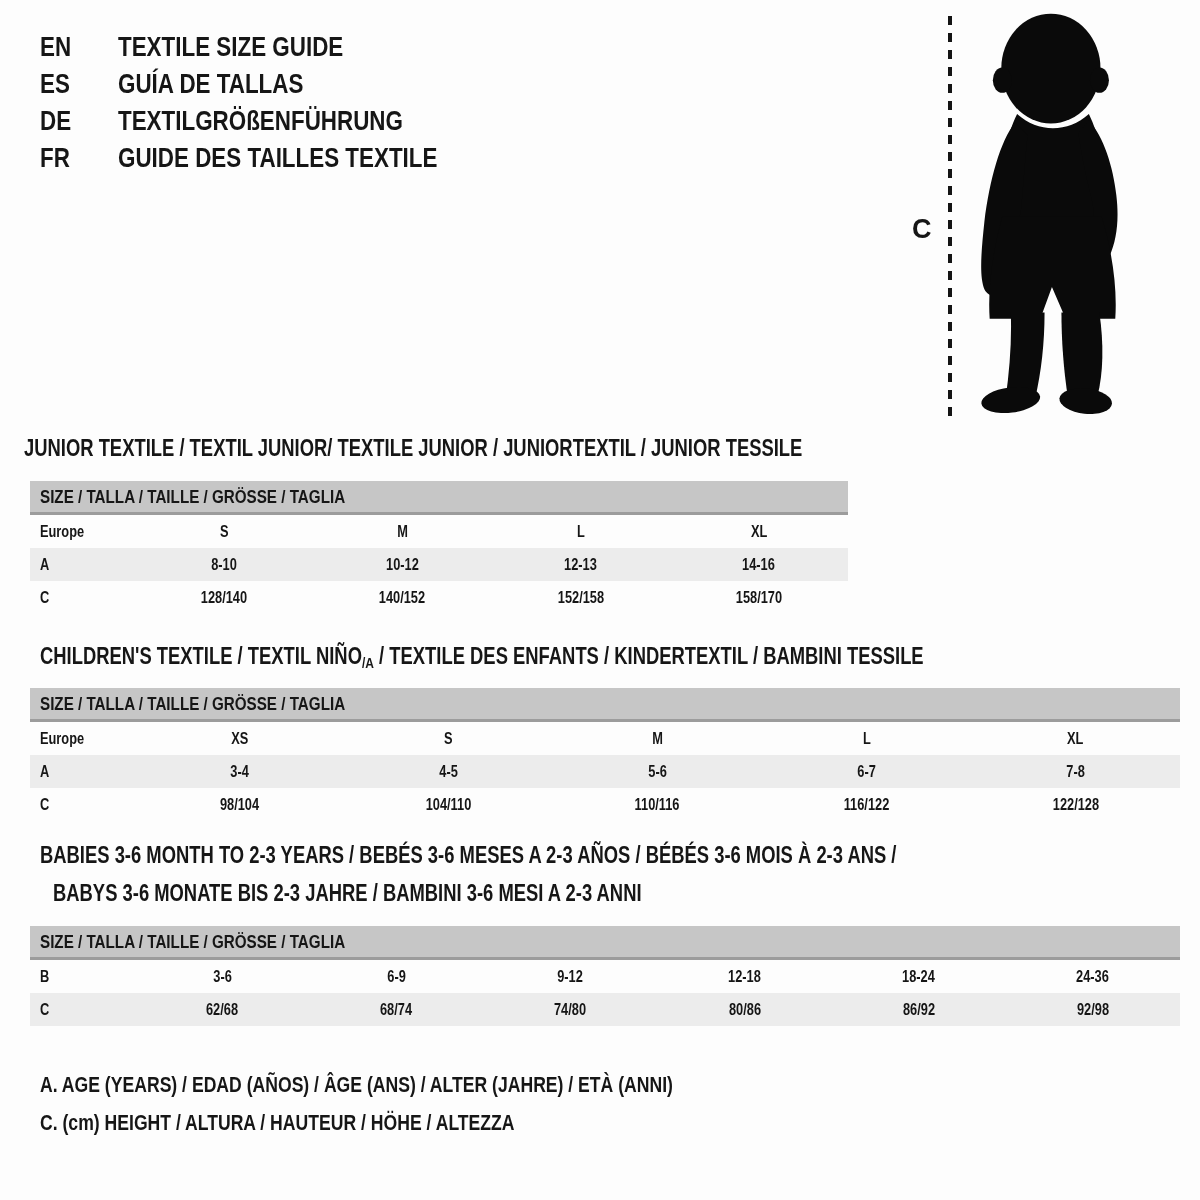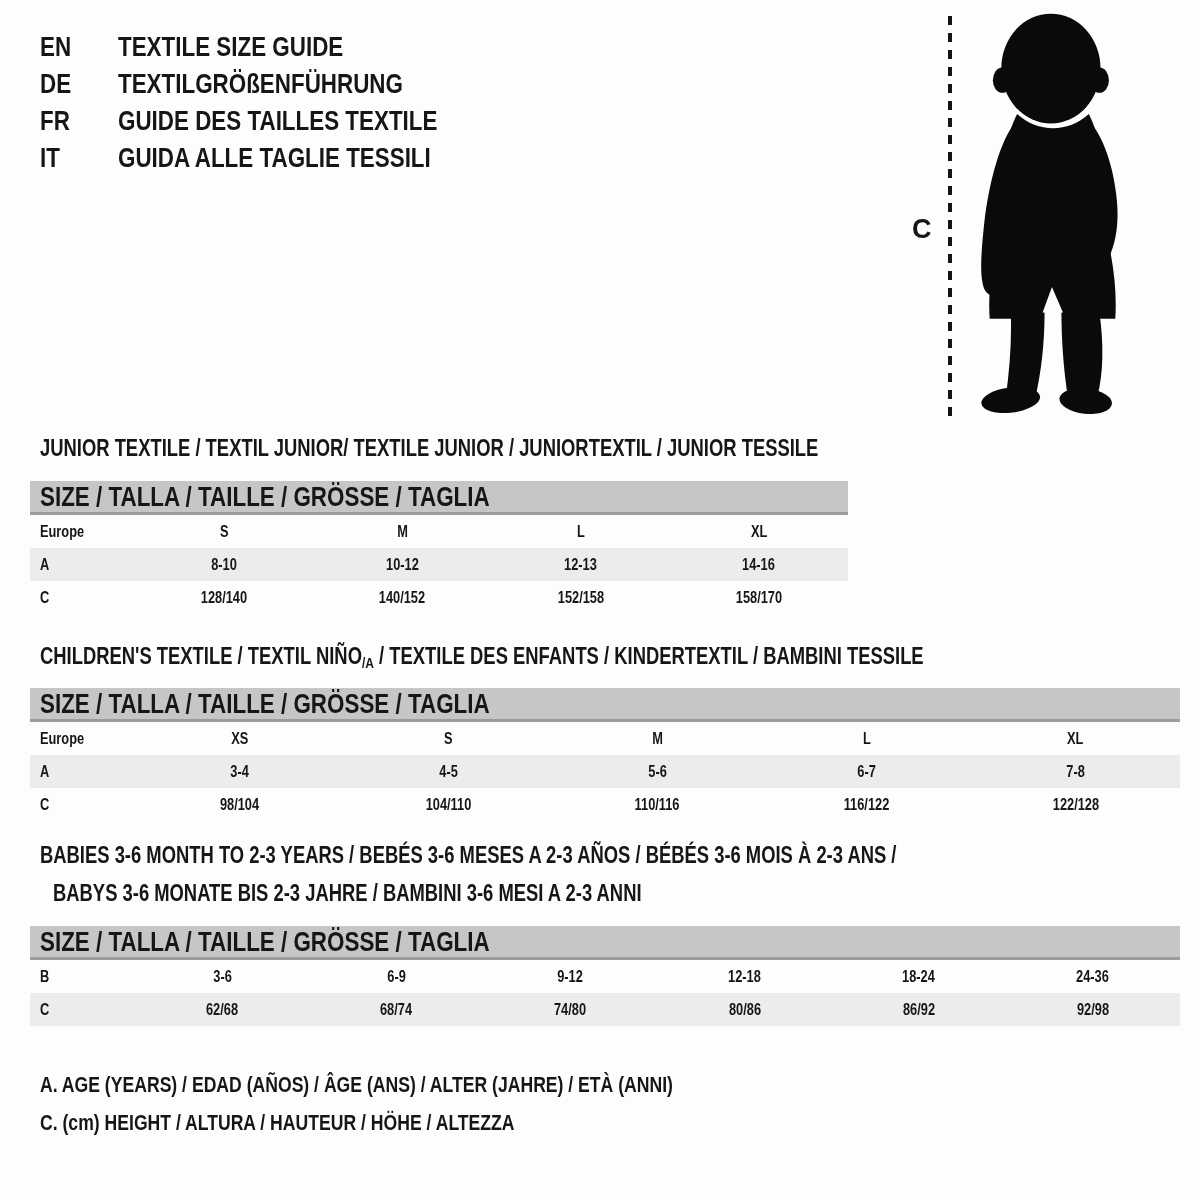--- a/index.html
+++ b/index.html
@@ -22,21 +22,21 @@
   .lang-row { height: 37px; line-height: 37px; font-size: 28px; font-weight: 700; }
   .lang-code { display: inline-block; width: 78px; vertical-align: top; }
 
   
   .sec-title { font-size: 23px; font-weight: 700; line-height: 24px; }
 
   
   .size-bar {
     height: 31px; line-height: 31px;
     background: #c6c6c6;
-    font-size: 28px; font-weight: 700;
+    font-size: 19px; font-weight: 700;
     padding-left: 10px;
   }
   .size-rule { height: 3px; background: #9c9c9c; }
   table.size-table { border-collapse: collapse; table-layout: fixed; width: 100%; }
   table.size-table td {
     height: 33px; padding: 0;
     font-size: 16px; font-weight: 700;
     text-align: center; vertical-align: middle;
   }
   table.size-table td.lbl { text-align: left; padding-left: 10px; }
@@ -58,27 +58,27 @@
 </head>
 <body>
 
 <div id="canvas">
 
   <div class="abs" style="left:40px; top:28px;">
     <div class="lang-row">
       <span class="lang-code"><span class="condl">EN</span></span><span class="condl">TEXTILE SIZE GUIDE</span>
     </div>
     <div class="lang-row">
+      <span class="lang-code"><span class="condl">ES</span></span><span class="condl">GUÍA DE TALLAS</span>
+    </div>
+    <div class="lang-row">
       <span class="lang-code"><span class="condl">DE</span></span><span class="condl">TEXTILGRÖßENFÜHRUNG</span>
     </div>
     <div class="lang-row">
       <span class="lang-code"><span class="condl">FR</span></span><span class="condl">GUIDE DES TAILLES TEXTILE</span>
-    </div>
-    <div class="lang-row">
-      <span class="lang-code"><span class="condl">IT</span></span><span class="condl">GUIDA ALLE TAGLIE TESSILI</span>
     </div>
   </div>
 
   <div class="abs dash-line" style="left:948px; top:16px;"></div>
   <div class="abs c-label" style="left:912px; top:214px;">C</div>
 
   <svg class="abs" style="left:958px; top:10px;" width="190" height="418" viewBox="0 0 180 395" aria-hidden="true">
     <g fill="#0a0a0a">
       <ellipse cx="88" cy="55" rx="47" ry="52"></ellipse>
       <ellipse cx="42" cy="66" rx="9" ry="12"></ellipse>
@@ -87,21 +87,21 @@
       <path d="M54,106 C40,124 30,160 25,200 C22,228 20,252 25,264 C30,274 45,272 48,261 C53,236 56,210 60,186 C62,165 64,135 66,118 Z"></path>
       <path d="M124,104 C138,120 147,148 150,175 C153,200 150,220 142,236 C136,245 124,241 126,229 C130,208 130,190 125,172 C120,152 116,130 114,116 Z"></path>
       <path d="M42,195 L136,195 C146,228 151,262 149,292 L102,292 L89,262 L78,292 L30,292 C28,262 33,228 42,195 Z"></path>
       <path d="M50,286 L82,286 C82,315 79,342 73,368 L45,368 C49,340 51,312 50,286 Z"></path>
       <ellipse cx="50" cy="369" rx="28" ry="12" transform="rotate(-7 50 369)"></ellipse>
       <path d="M98,286 L134,286 C138,315 138,342 132,366 L104,366 C100,340 98,312 98,286 Z"></path>
       <ellipse cx="121" cy="370" rx="25" ry="12" transform="rotate(6 121 370)"></ellipse>
     </g>
   </svg>
 
-  <div class="abs sec-title" style="left:40px; top:436px;">
+  <div class="abs sec-title" style="left:24px; top:436px;">
     <span class="condl">JUNIOR TEXTILE / TEXTIL JUNIOR/ TEXTILE JUNIOR / JUNIORTEXTIL / JUNIOR TESSILE</span>
   </div>
   <div class="abs" style="left:30px; top:481px; width:818px;">
     <div class="size-bar">
       <span class="condl">SIZE / TALLA / TAILLE / GRÖSSE / TAGLIA</span>
     </div>
     <div class="size-rule"></div>
     <table class="size-table">
       <colgroup>
           <col style="width:105px">

